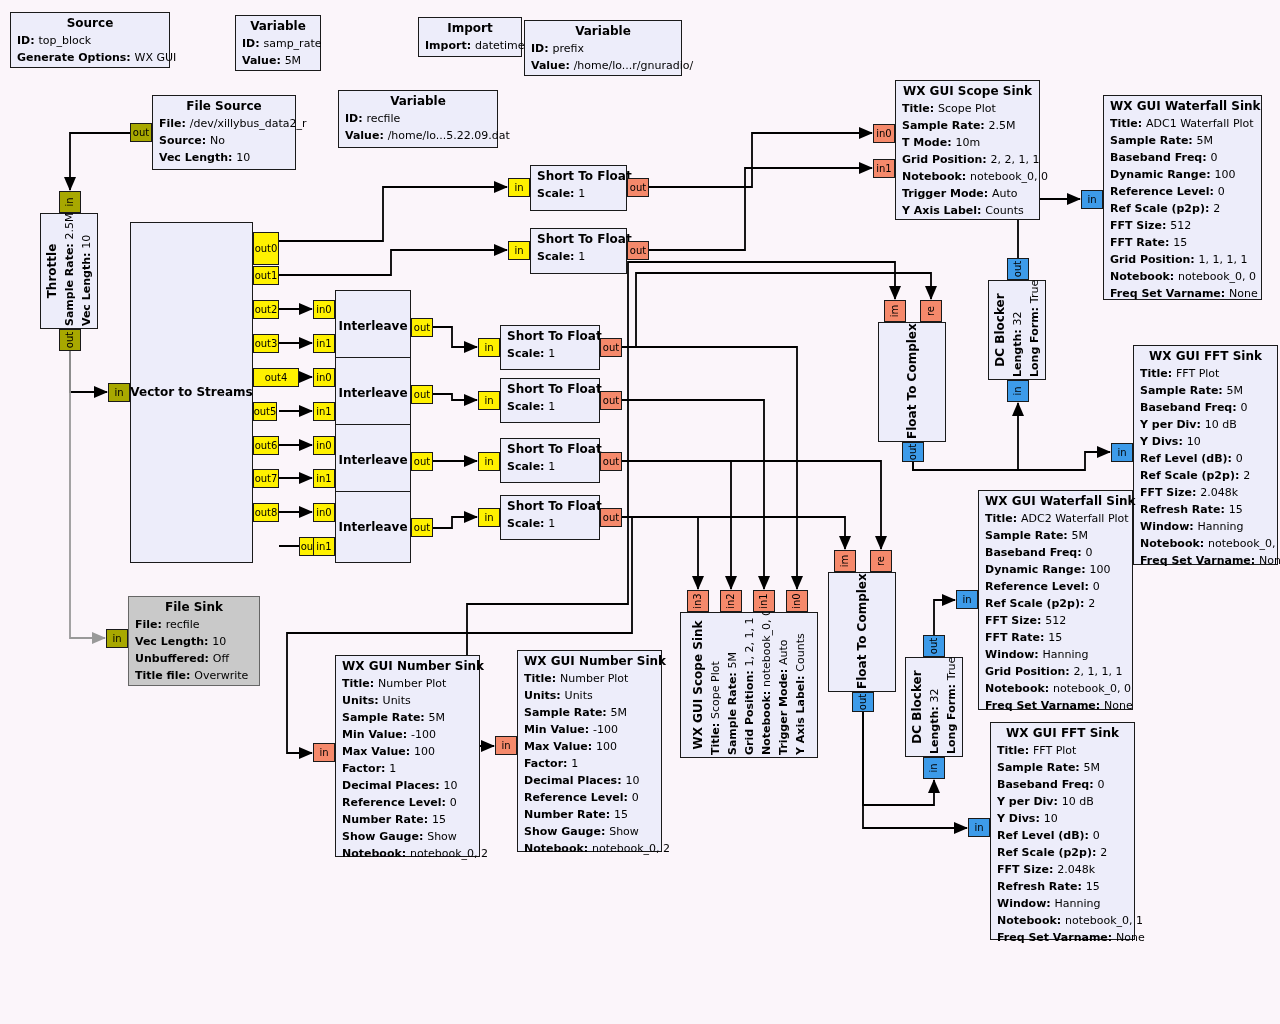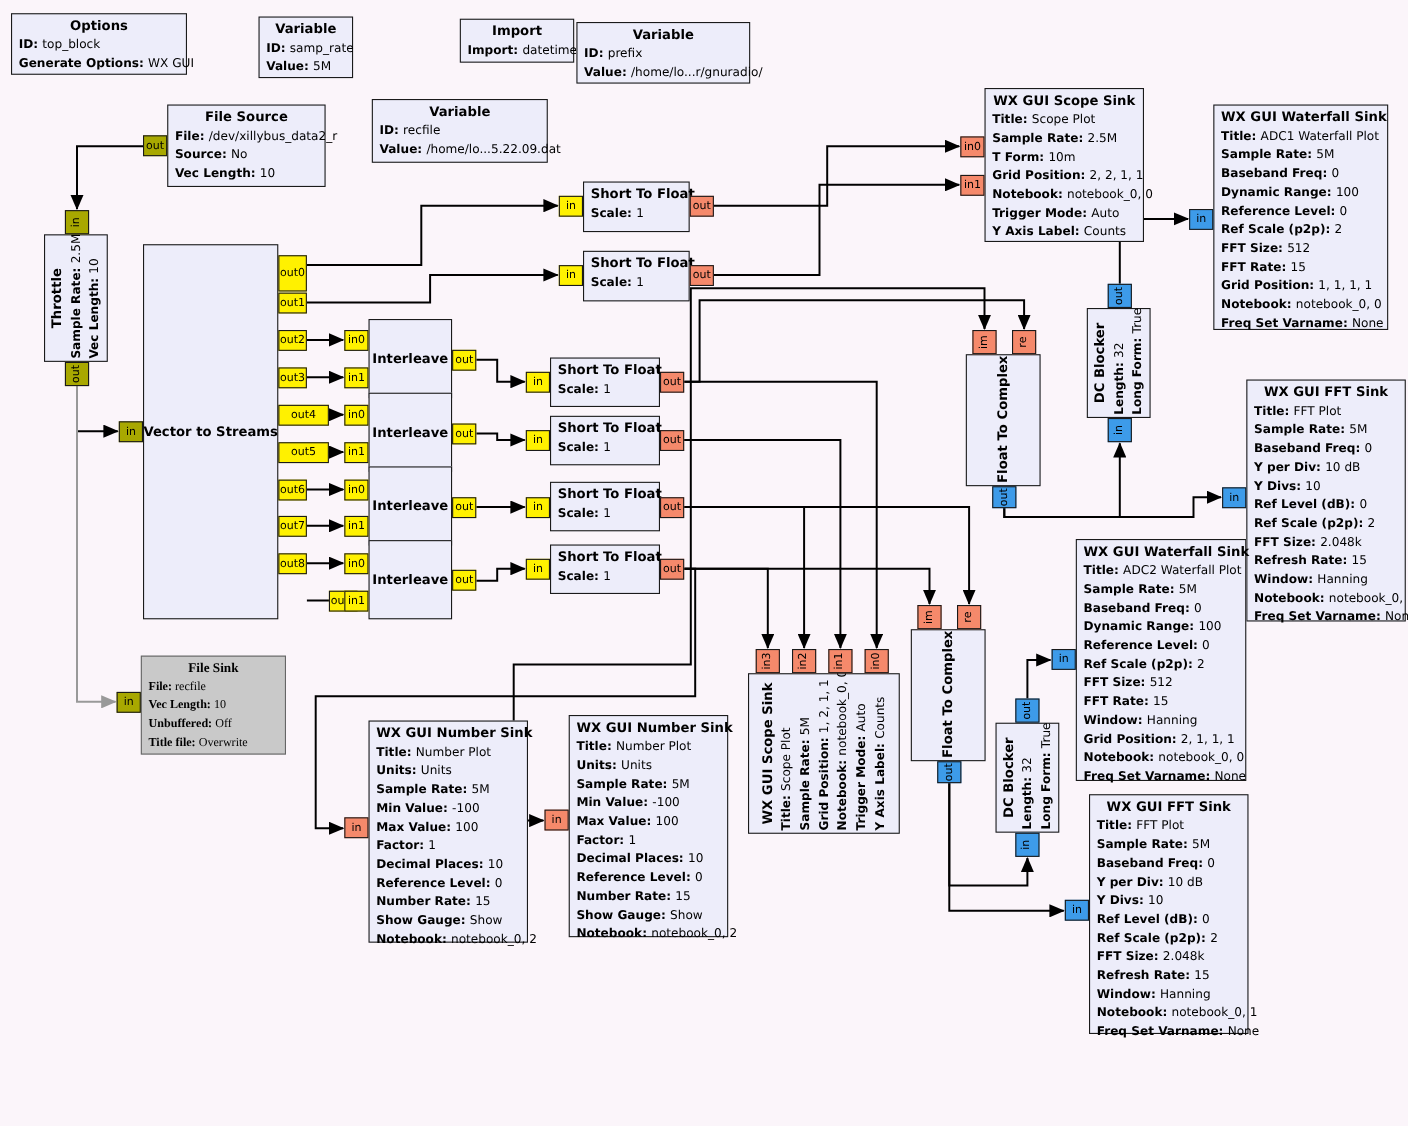--- a/index.html
+++ b/index.html
@@ -1,20 +1,20 @@
 <!DOCTYPE html>
 <html><head>
 <meta charset="utf-8">
 <style>
   html,body{margin:0;padding:0;background:#FBF5FA;}
   #canvas{position:relative;width:1280px;height:1024px;overflow:hidden;
           font-family:"DejaVu Sans","Liberation Sans",sans-serif;}
   #wires{position:absolute;left:0;top:0;}
   .block{position:absolute;border:1px solid #1a1a1a;box-sizing:border-box;color:#000;}
-  .block.disabled{border-color:#666;font-family:Liberation Serif, serif;}
+  .block.disabled{border-color:#666;}
   .binner{padding:2px 6px;box-sizing:border-box;height:100%;}
   .binner.vc{display:flex;align-items:center;justify-content:center;padding:12px;}
   .bt{font-weight:bold;font-size:12px;line-height:17px;text-align:center;white-space:nowrap;}
   .bl{font-size:11px;line-height:17px;white-space:nowrap;}
   .bl b{font-weight:bold;}
   .rot{position:absolute;left:50%;top:50%;transform:translate(-50%,-50%) rotate(-90deg);}
   .port{position:absolute;border:1px solid #1a1a1a;box-sizing:border-box;font-size:10px;
         display:flex;align-items:center;justify-content:center;color:#000;line-height:1;}
   .port.v span{transform:rotate(-90deg);display:inline-block;}
 </style>
@@ -62,21 +62,21 @@
       <polyline points="622,517 632,517 632,633 287,633 287,753 312,753" fill="none" stroke="#000000" stroke-width="1.8" marker-end="url(#arr-black)"></polyline>
       <polyline points="913,461 913,470 1018,470 1018,403" fill="none" stroke="#000000" stroke-width="1.8" marker-end="url(#arr-black)"></polyline>
       <polyline points="913,461 913,470 1085,470 1085,452 1110,452" fill="none" stroke="#000000" stroke-width="1.8" marker-end="url(#arr-black)"></polyline>
       <polyline points="1018,258 1018,199 1080,199" fill="none" stroke="#000000" stroke-width="1.8" marker-end="url(#arr-black)"></polyline>
       <polyline points="863,711 863,805 934,805 934,780" fill="none" stroke="#000000" stroke-width="1.8" marker-end="url(#arr-black)"></polyline>
       <polyline points="863,711 863,828 967,828" fill="none" stroke="#000000" stroke-width="1.8" marker-end="url(#arr-black)"></polyline>
       <polyline points="934,635 934,600 955,600" fill="none" stroke="#000000" stroke-width="1.8" marker-end="url(#arr-black)"></polyline>
     </svg>
 <div class="block" style="left: 10px; top: 12px; width: 160px; height: 56px; background: rgb(237, 237, 250);">
       <div class="binner">
-        <div class="bt">Options</div>
+        <div class="bt">Source</div>
         <div class="bl"><b>ID: </b>top_block</div>
         <div class="bl"><b>Generate Options: </b>WX GUI</div>
       </div>
     </div>
     <div class="block" style="left: 235px; top: 15px; width: 86px; height: 56px; background: rgb(237, 237, 250);">
       <div class="binner">
         <div class="bt">Variable</div>
         <div class="bl"><b>ID: </b>samp_rate</div>
         <div class="bl"><b>Value: </b>5M</div>
       </div>
@@ -141,21 +141,21 @@
     </div>
     <div class="port" style="left: 253px; top: 300px; width: 26px; height: 19px; background: rgb(255, 241, 0);">
       <span>out2</span>
     </div>
     <div class="port" style="left: 253px; top: 334px; width: 26px; height: 19px; background: rgb(255, 241, 0);">
       <span>out3</span>
     </div>
     <div class="port" style="left: 253px; top: 368px; width: 46px; height: 19px; background: rgb(255, 241, 0);">
       <span>out4</span>
     </div>
-    <div class="port" style="left: 253px; top: 402px; width: 46px; height: 19px; background: rgb(255, 241, 0);">
+    <div class="port" style="left: 253px; top: 402px; width: 24px; height: 19px; background: rgb(255, 241, 0);">
       <span>out5</span>
     </div>
     <div class="port" style="left: 253px; top: 436px; width: 26px; height: 19px; background: rgb(255, 241, 0);">
       <span>out6</span>
     </div>
     <div class="port" style="left: 253px; top: 469px; width: 26px; height: 19px; background: rgb(255, 241, 0);">
       <span>out7</span>
     </div>
     <div class="port" style="left: 253px; top: 503px; width: 26px; height: 19px; background: rgb(255, 241, 0);">
       <span>out8</span>
@@ -289,21 +289,21 @@
       <span>in</span>
     </div>
     <div class="port" style="left: 600px; top: 508px; width: 22px; height: 19px; background: rgb(245, 137, 107);">
       <span>out</span>
     </div>
     <div class="block" style="left: 895px; top: 80px; width: 145px; height: 140px; background: rgb(237, 237, 250);">
       <div class="binner">
         <div class="bt">WX GUI Scope Sink</div>
         <div class="bl"><b>Title: </b>Scope Plot</div>
         <div class="bl"><b>Sample Rate: </b>2.5M</div>
-        <div class="bl"><b>T Form: </b>10m</div>
+        <div class="bl"><b>T Mode: </b>10m</div>
         <div class="bl"><b>Grid Position: </b>2, 2, 1, 1</div>
         <div class="bl"><b>Notebook: </b>notebook_0, 0</div>
         <div class="bl"><b>Trigger Mode: </b>Auto</div>
         <div class="bl"><b>Y Axis Label: </b>Counts</div>
       </div>
     </div>
     <div class="port" style="left: 873px; top: 124px; width: 22px; height: 19px; background: rgb(245, 137, 107);">
       <span>in0</span>
     </div>
     <div class="port" style="left: 873px; top: 159px; width: 22px; height: 19px; background: rgb(245, 137, 107);">

